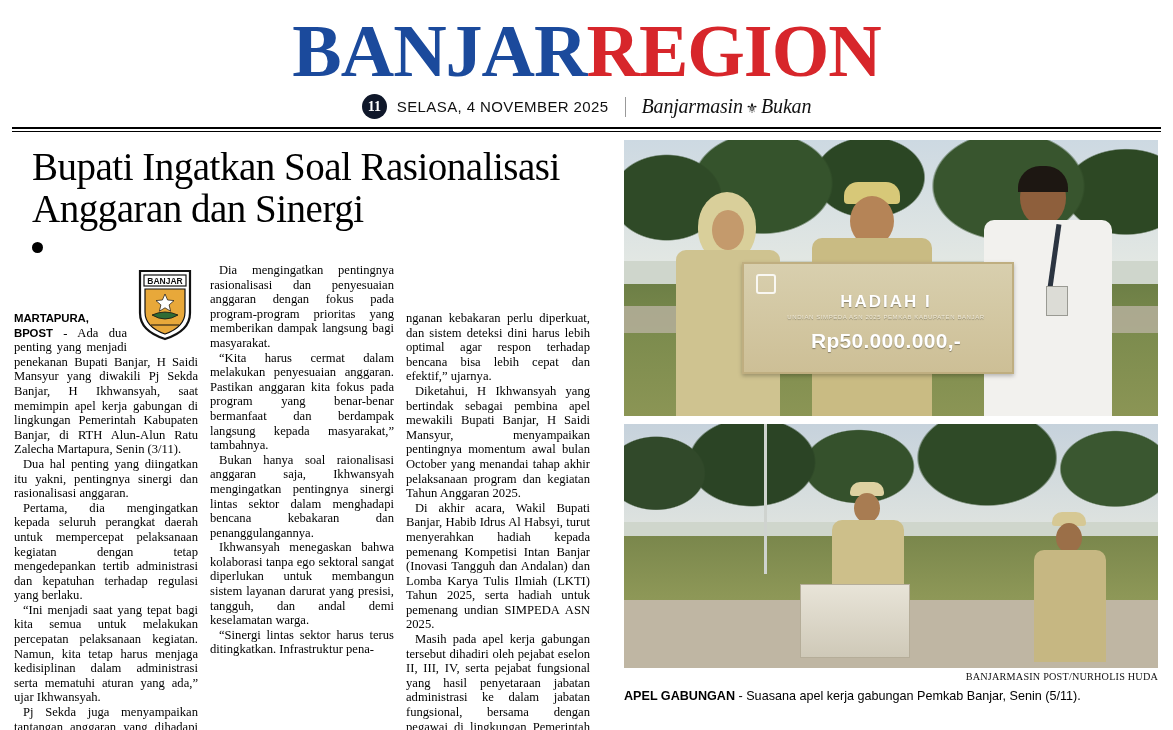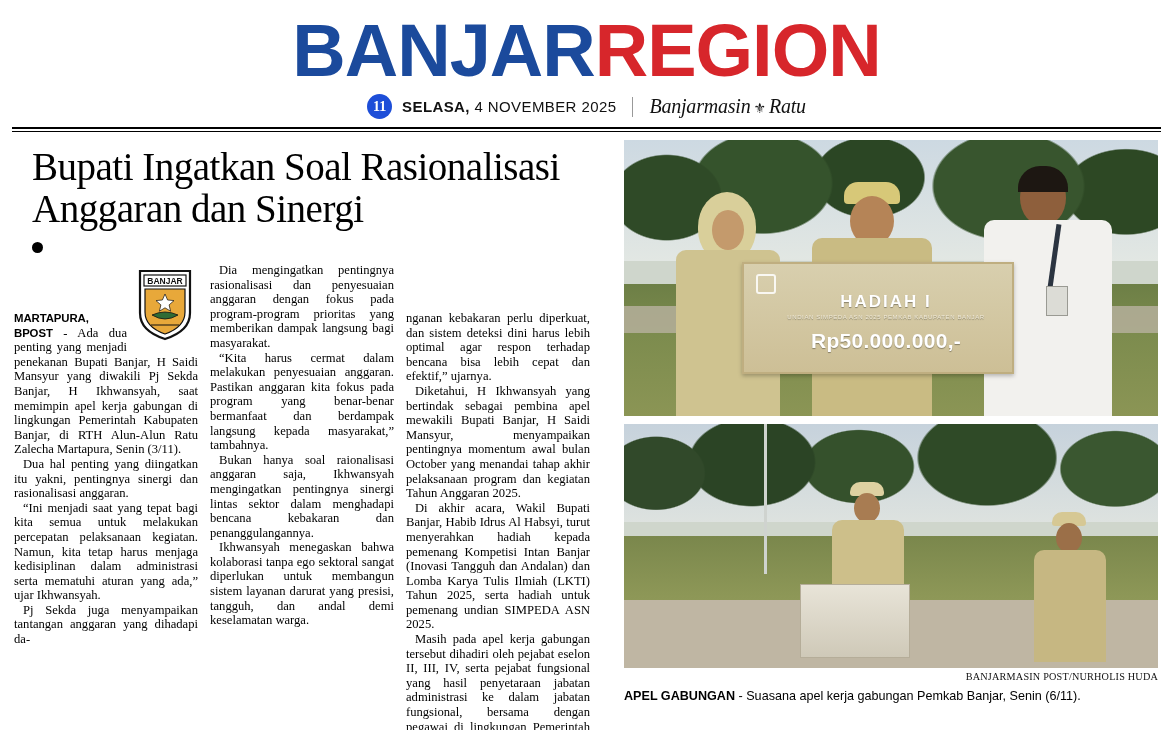--- a/index.html
+++ b/index.html
@@ -20,21 +20,21 @@
     height: 730px;
     background: #fff;
   }
 
   
   .masthead {
     text-align: center;
     padding-top: 10px;
   }
   .masthead-title {
-    font-family: Liberation Sans, sans-serif;
+    font-family: Liberation Serif, serif;
     font-weight: bold;
     font-size: 74px;
     letter-spacing: -1px;
     line-height: 82px;
     white-space: nowrap;
   }
   .masthead-title .word-a { color: #1b4a9c; }
   .masthead-title .word-b { color: #d7262b; }
 
   .masthead-bar {
@@ -42,36 +42,36 @@
     align-items: center;
     justify-content: center;
     gap: 10px;
     margin-top: 2px;
     margin-bottom: 8px;
   }
   .page-badge {
     width: 25px;
     height: 25px;
     border-radius: 50%;
-    background: #1d4ed8;
+    background: #0f172a;
     color: #fff;
     font-size: 14px;
     font-weight: bold;
     display: flex;
     align-items: center;
     justify-content: center;
     font-family: "Liberation Serif", serif;
   }
   .masthead-date {
     font-family: "Liberation Sans", sans-serif;
     font-size: 15px;
     letter-spacing: 0.4px;
     color: #111;
   }
-  .masthead-date b { font-weight: bold; text-align: center; }
+  .masthead-date b { font-weight: normal; text-align: center; }
   .masthead-sep {
     width: 1px;
     height: 20px;
     background: #999;
     margin: 0 6px;
   }
   .masthead-brand {
     font-family: "Liberation Serif", serif;
     font-size: 20px;
     font-style: italic;
@@ -288,21 +288,21 @@
     </div>
     <div class="masthead-bar">
       <div class="page-badge">11</div>
       <div class="masthead-date">
         <b>SELASA,</b><span> 4 NOVEMBER 2025</span>
       </div>
       <div class="masthead-sep"></div>
       <div class="masthead-brand">
         <span>Banjarmasin</span>
         <span class="brand-mark">⚜</span>
-        <span>Ratu</span>
+        <span>Bukan</span>
       </div>
     </div>
   </div>
 
   <div class="rule-top"></div>
   <div class="rule-thin"></div>
 
   <div class="article">
 
     <div class="left-col">
@@ -322,29 +322,31 @@
                 <text x="33" y="19" font-family="Liberation Sans, sans-serif" font-size="8.5" font-weight="bold" text-anchor="middle" fill="#111">BANJAR</text>
                 <path d="M13 24 L53 24 L53 47 Q53 62 33 69 Q13 62 13 47 Z" fill="#e8a83a" stroke="#111" stroke-width="1.2"></path>
                 <path d="M33 29 l2.6 6 6.4 .6 -4.9 4.3 1.5 6.3 -5.6 -3.4 -5.6 3.4 1.5 -6.3 -4.9 -4.3 6.4 -.6 Z" fill="#ffffff" stroke="#111" stroke-width="0.7"></path>
                 <path d="M20 50 Q33 44 46 50 Q33 58 20 50 Z" fill="#2f6b35" stroke="#111" stroke-width="0.8"></path>
                 <line x1="19" y1="60" x2="47" y2="60" stroke="#111" stroke-width="1"></line>
               </svg>
             </div>
           </div>
           <p class="first"><span class="dateline">MARTAPURA, BPOST</span><span> - Ada dua penting yang menjadi penekanan Bupati Banjar, H Saidi Mansyur yang diwakili Pj Sekda Banjar, H Ikhwansyah, saat memimpin apel kerja gabungan di lingkungan Pemerintah Kabupaten Banjar, di RTH Alun-Alun Ratu Zalecha Martapura, Senin (3/11).</span></p>
           <p>Dua hal penting yang diingatkan itu yakni, pentingnya sinergi dan rasionalisasi anggaran.</p>
+          <p>Pertama, dia mengingatkan kepada seluruh perangkat daerah untuk mempercepat pelaksanaan kegiatan dengan tetap mengedepankan tertib administrasi dan kepatuhan terhadap regulasi yang berlaku.</p>
           <p>“Ini menjadi saat yang tepat bagi kita semua untuk melakukan percepatan pelaksanaan kegiatan. Namun, kita tetap harus menjaga kedisiplinan dalam administrasi serta mematuhi aturan yang ada,” ujar Ikhwansyah.</p>
           <p>Pj Sekda juga menyampaikan tantangan anggaran yang dihadapi da-</p>
         </div>
 
         <div class="bcol">
           <p>Dia mengingatkan pentingnya rasionalisasi dan penyesuaian anggaran dengan fokus pada program-program prioritas yang memberikan dampak langsung bagi masyarakat.</p>
           <p>“Kita harus cermat dalam melakukan penyesuaian anggaran. Pastikan anggaran kita fokus pada program yang benar-benar bermanfaat dan berdampak langsung kepada masyarakat,” tambahnya.</p>
           <p>Bukan hanya soal raionalisasi anggaran saja, Ikhwansyah mengingatkan pentingnya sinergi lintas sektor dalam menghadapi bencana kebakaran dan penanggulangannya.</p>
           <p>Ikhwansyah menegaskan bahwa kolaborasi tanpa ego sektoral sangat diperlukan untuk membangun sistem layanan darurat yang presisi, tangguh, dan andal demi keselamatan warga.</p>
+          <p>“Sinergi lintas sektor harus terus ditingkatkan. Infrastruktur pena-</p>
         </div>
 
         <div class="bcol">
           <p class="first">nganan kebakaran perlu diperkuat, dan sistem deteksi dini harus lebih optimal agar respon terhadap bencana bisa lebih cepat dan efektif,” ujarnya.</p>
           <p>Diketahui, H Ikhwansyah yang bertindak sebagai pembina apel mewakili Bupati Banjar, H Saidi Mansyur, menyampaikan pentingnya momentum awal bulan October yang menandai tahap akhir pelaksanaan program dan kegiatan Tahun Anggaran 2025.</p>
           <p>Di akhir acara, Wakil Bupati Banjar, Habib Idrus Al Habsyi, turut menyerahkan hadiah kepada pemenang Kompetisi Intan Banjar (Inovasi Tangguh dan Andalan) dan Lomba Karya Tulis Ilmiah (LKTI) Tahun 2025, serta hadiah untuk pemenang undian SIMPEDA ASN 2025.</p>
           <p><span>Masih pada apel kerja gabungan tersebut dihadiri oleh pejabat eselon II, III, IV, serta pejabat fungsional yang hasil penyetaraan jabatan administrasi ke dalam jabatan fungsional, bersama dengan pegawai di lingkungan Pemerintah Kabupaten Banjar.</span> <span class="bold-end">(lis/*)</span></p>
         </div>
 
       </div>
@@ -404,17 +406,17 @@
         <div class="person" style="left:392px; bottom:6px; width:110px; height:150px;">
           <div style="position:absolute; left:36px; top:0; width:34px; height:14px; background:#d6c894; border-radius:10px 10px 3px 3px;"></div>
           <div class="p-head" style="left:40px; top:11px; width:26px; height:30px; background:#9b6f48;"></div>
           <div class="p-body" style="left:18px; top:38px; width:72px; height:112px; background:#c6b782;"></div>
         </div>
       </div>
 
       <div class="credit">BANJARMASIN POST/NURHOLIS HUDA</div>
 
       <div class="caption">
-        <b>APEL GABUNGAN</b><span> - Suasana apel kerja gabungan Pemkab Banjar, Senin (6/11).</span>
+        <b>APEL GABUNGAN</b><span> - Suasana apel kerja gabungan Pemkab Banjar, Senin (5/11).</span>
       </div>
     </div>
   </div>
 </div>
 
 </body></html>

